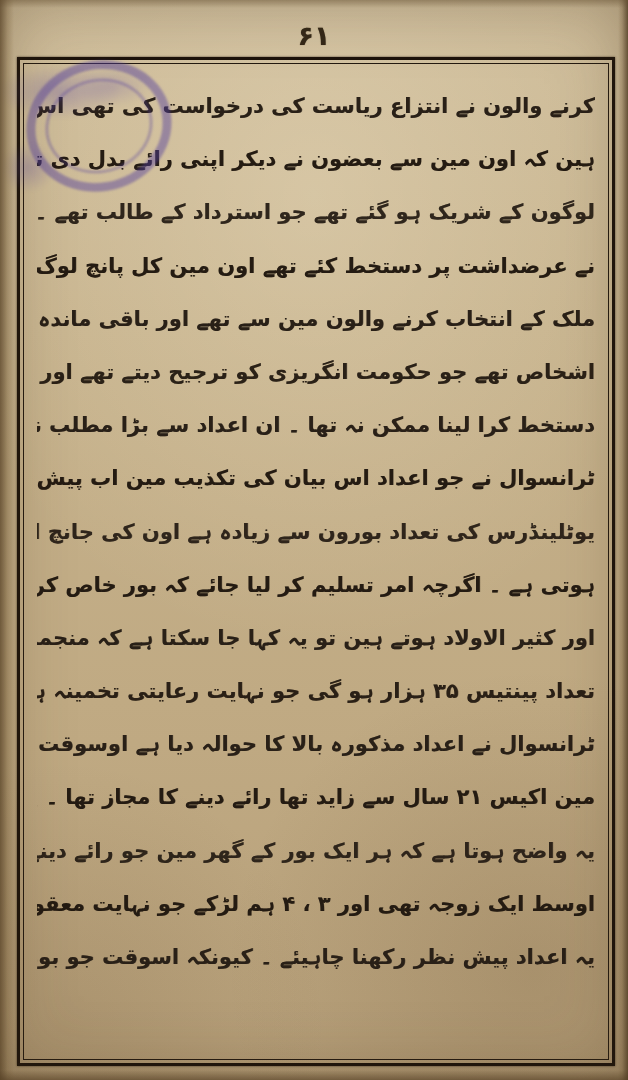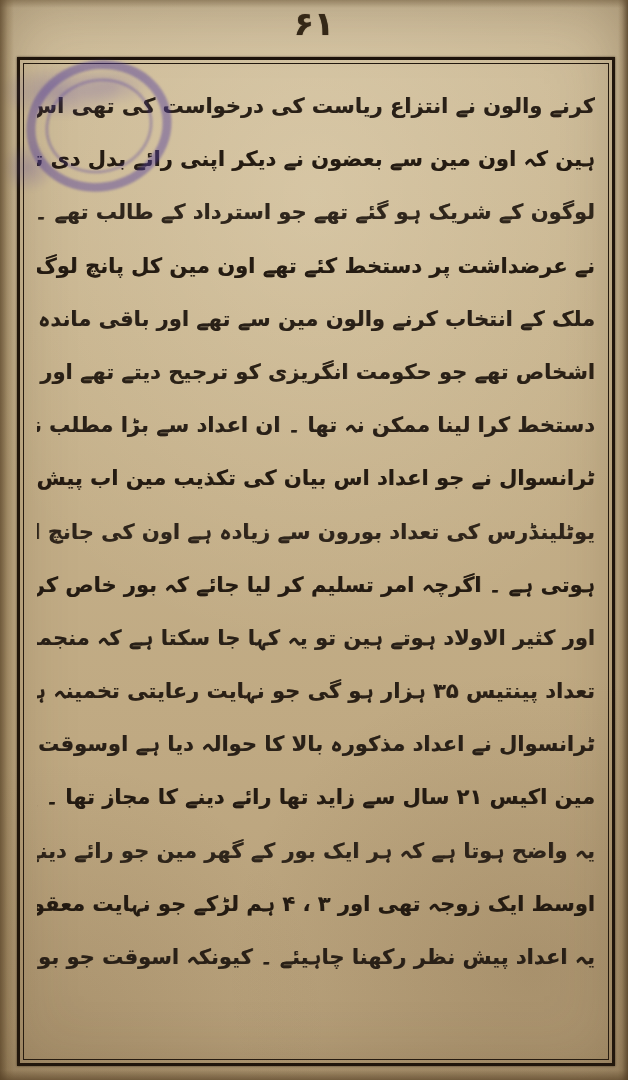--- a/index.html
+++ b/index.html
@@ -24,23 +24,23 @@
   .edge-right{right:0;top:0;bottom:0;width:10px;
     background:linear-gradient(270deg,rgba(84,64,38,0.8),rgba(130,105,70,0.3) 60%,rgba(0,0,0,0));}
   .edge-top{left:0;right:0;top:0;height:8px;
     background:linear-gradient(180deg,rgba(110,88,55,0.45),rgba(0,0,0,0));}
   .edge-bottom{left:0;right:0;bottom:0;height:10px;
     background:linear-gradient(0deg,rgba(90,68,40,0.6),rgba(0,0,0,0));}
   .vignette{position:absolute;inset:0;pointer-events:none;
     box-shadow:inset 0 0 70px rgba(70,50,25,0.35);}
 
   .page-number{
-    position:absolute;top:4px;left:0;right:0;
+    position:absolute;top:20px;left:0;right:0;
     text-align:center;
-    font-size:33px;font-weight:bold;color:#342818;
+    font-size:27px;font-weight:bold;color:#342818;
     letter-spacing:2px;
     text-shadow:0 0 1px rgba(52,40,24,0.6);
   }
 
   .frame{
     position:absolute;top:57px;left:17px;right:13px;bottom:14px;
     border:3px solid #1c130b;
     box-shadow:0 0 2px rgba(30,20,10,0.7);
   }
   .frame-inner{

